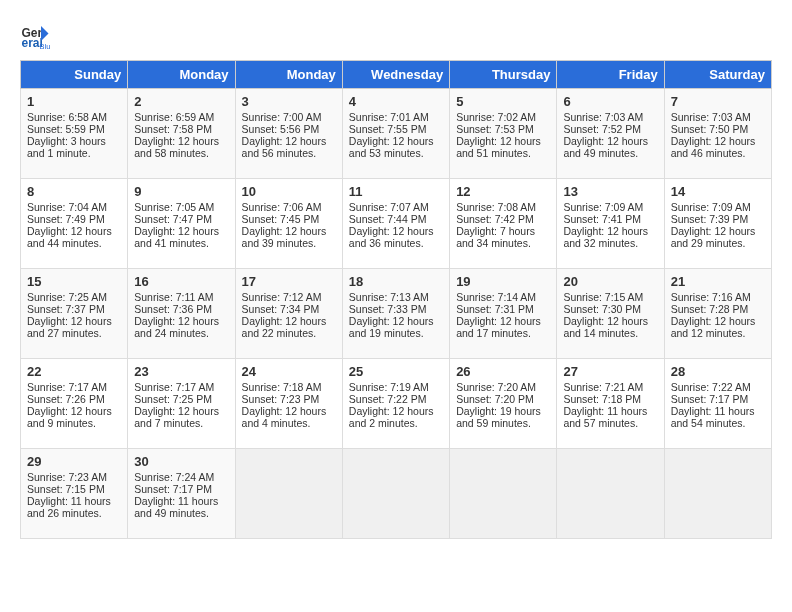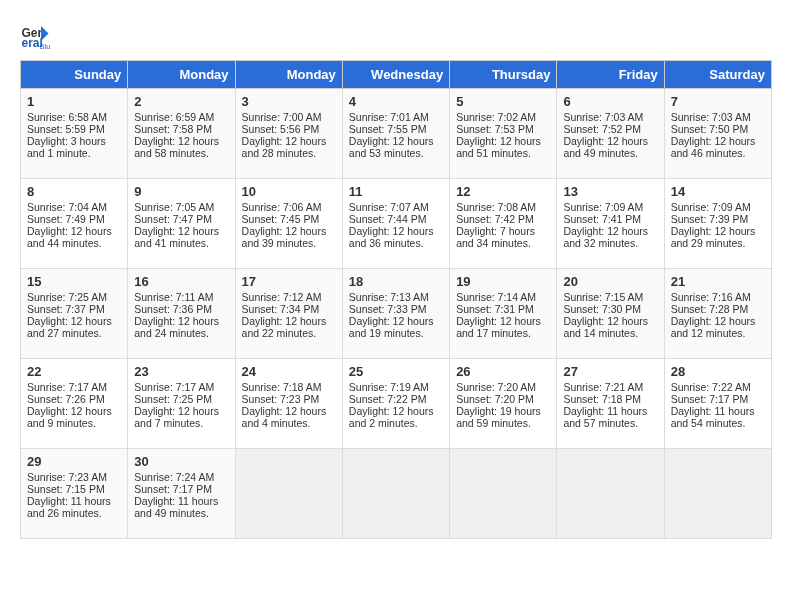--- a/index.html
+++ b/index.html
@@ -119,21 +119,21 @@
         <td>
         <span class="day-num">2</span>
         <span>Sunrise: 6:59 AM</span><br>
         <span>Sunset: 7:58 PM</span><br>
         <span>Daylight: 12 hours and 58 minutes.</span>
       </td>
         <td>
         <span class="day-num">3</span>
         <span>Sunrise: 7:00 AM</span><br>
         <span>Sunset: 5:56 PM</span><br>
-        <span>Daylight: 12 hours and 28 minutes.</span>
+        <span>Daylight: 12 hours and 56 minutes.</span>
       </td>
         <td>
         <span class="day-num">4</span>
         <span>Sunrise: 7:01 AM</span><br>
         <span>Sunset: 7:55 PM</span><br>
         <span>Daylight: 12 hours and 53 minutes.</span>
       </td>
         <td>
         <span class="day-num">5</span>
         <span>Sunrise: 7:02 AM</span><br>

